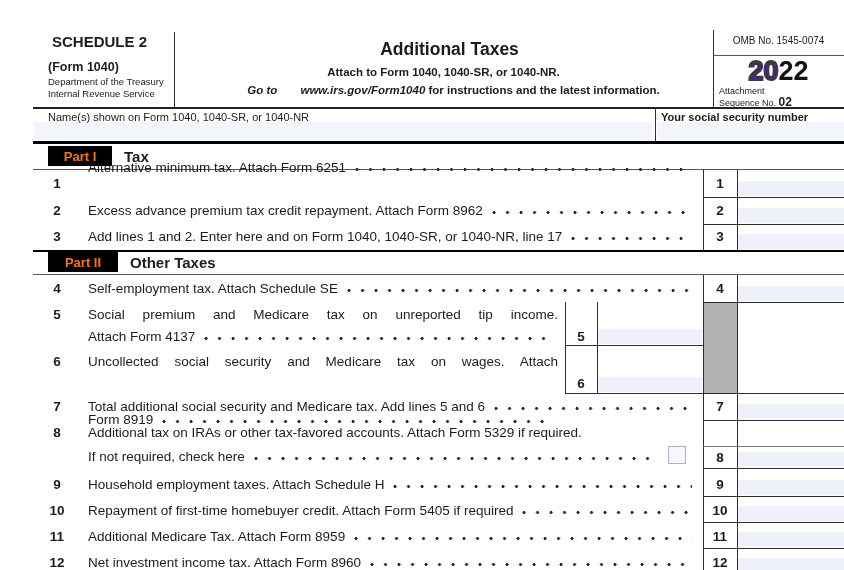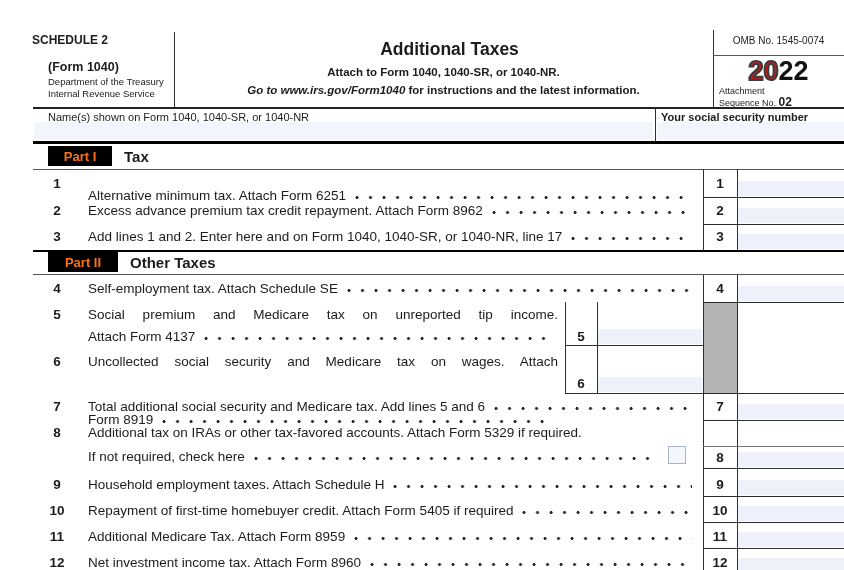--- a/index.html
+++ b/index.html
@@ -9,47 +9,47 @@
     --ink:#1c1c1c;
     --rule:#2e2e2e;
   }
   html,body{margin:0;padding:0;background:#fff;}
   #page{
     position:relative;width:844px;height:570px;overflow:hidden;background:#fff;
     font-family:"Liberation Sans","DejaVu Sans",sans-serif;color:var(--ink);
   }
   .abs{position:absolute;}
   .b{font-weight:bold;}
-  .i{font-style:italic;}
+  .i{font-style:italic;margin-left:20px;}
   .hline{position:absolute;background:var(--rule);height:1px;}
   .vline{position:absolute;background:var(--rule);width:1px;}
   .field{position:absolute;background:var(--field-fill);}
   .rowtext{font-size:13.5px;white-space:nowrap;}
   .lineflex{position:absolute;display:flex;align-items:baseline;}
   .leader{
     flex:1 1 auto;height:5px;align-self:flex-end;margin:0 5px 3px 9px;
     background-image:radial-gradient(circle at 2px 2.5px,#2b2b2b 1.25px,transparent 1.8px);
     background-size:13.5px 5px;background-repeat:repeat-x;
   }
   .lnum{position:absolute;left:40px;width:34px;text-align:center;font-weight:bold;font-size:13.5px;}
   .rnum{position:absolute;left:703px;width:34px;text-align:center;font-weight:bold;font-size:13.5px;}
   .just{text-align:justify;text-align-last:justify;}
   .badge{position:absolute;background:var(--bar);color:#f97316;font-weight:bold;font-size:13px;
          display:flex;align-items:center;justify-content:center;}
   .parttitle{position:absolute;font-weight:bold;font-size:15px;}
   .smalltext{font-size:9.5px;line-height:11px;}
-  .year-outline{color:#b91c1c;-webkit-text-stroke:2px #3c3c3c;text-shadow:0 0 1px #555;}
+  .year-outline{color:#4c1d95;-webkit-text-stroke:2px #3c3c3c;text-shadow:0 0 1px #555;}
   .checkbox{position:absolute;width:16px;height:16px;border:1.5px solid #a9b2ce;background:#f5f7fd;}
 </style>
 </head>
 <body>
 
 <div id="page">
 
-  <div class="abs b" style="left:32px;top:33px;font-size:12px;">SCHEDULE 2</div>
+  <div class="abs b" style="left:52px;top:33px;font-size:15px;">SCHEDULE 2</div>
   <div class="abs b" style="left:48px;top:60px;font-size:12.5px;">(Form 1040)</div>
   <div class="abs smalltext" style="left:48px;top:76px;">Department of the Treasury</div>
   <div class="abs smalltext" style="left:48px;top:88px;">Internal Revenue Service</div>
 
   <div class="vline" style="left:174px;top:32px;height:75px;"></div>
 
   <div class="abs b" style="left:180px;top:39px;width:539px;text-align:center;font-size:17.5px;">Additional Taxes</div>
   <div class="abs b" style="left:174px;top:66px;width:539px;text-align:center;font-size:11.5px;">Attach to Form 1040, 1040-SR, or 1040-NR.</div>
   <div class="abs b" style="left:174px;top:84px;width:539px;text-align:center;font-size:11.5px;">
     <span class="i">Go to </span><span class="i">www.irs.gov/Form1040</span><span> for instructions and the latest information.</span>
@@ -78,21 +78,21 @@
   <div class="badge" style="left:48px;top:146px;width:64px;height:20px;">Part I</div>
   <div class="parttitle" style="left:124px;top:148px;">Tax</div>
   <div class="hline" style="left:33px;top:169px;width:811px;background:#555;"></div>
 
   <div class="vline" style="left:703px;top:169px;height:81px;"></div>
   <div class="vline" style="left:737px;top:169px;height:81px;"></div>
   <div class="vline" style="left:703px;top:274px;height:296px;"></div>
   <div class="vline" style="left:737px;top:274px;height:296px;"></div>
 
   <div class="lnum" style="top:176px;">1</div>
-  <div class="lineflex" style="left:88px;top:188px;width:609px;">
+  <div class="lineflex" style="left:88px;top:160px;width:609px;">
     <span class="rowtext">Alternative minimum tax. Attach Form 6251</span>
     <span class="leader"></span>
   </div>
   <div class="rnum" style="top:176px;">1</div>
   <div class="field" style="left:738px;top:181px;right:0;height:15px;"></div>
   <div class="hline" style="left:703px;top:197px;right:0;"></div>
 
   <div class="lnum" style="top:203px;">2</div>
   <div class="lineflex" style="left:88px;top:203px;width:609px;">
     <span class="rowtext">Excess advance premium tax credit repayment. Attach Form 8962</span>

